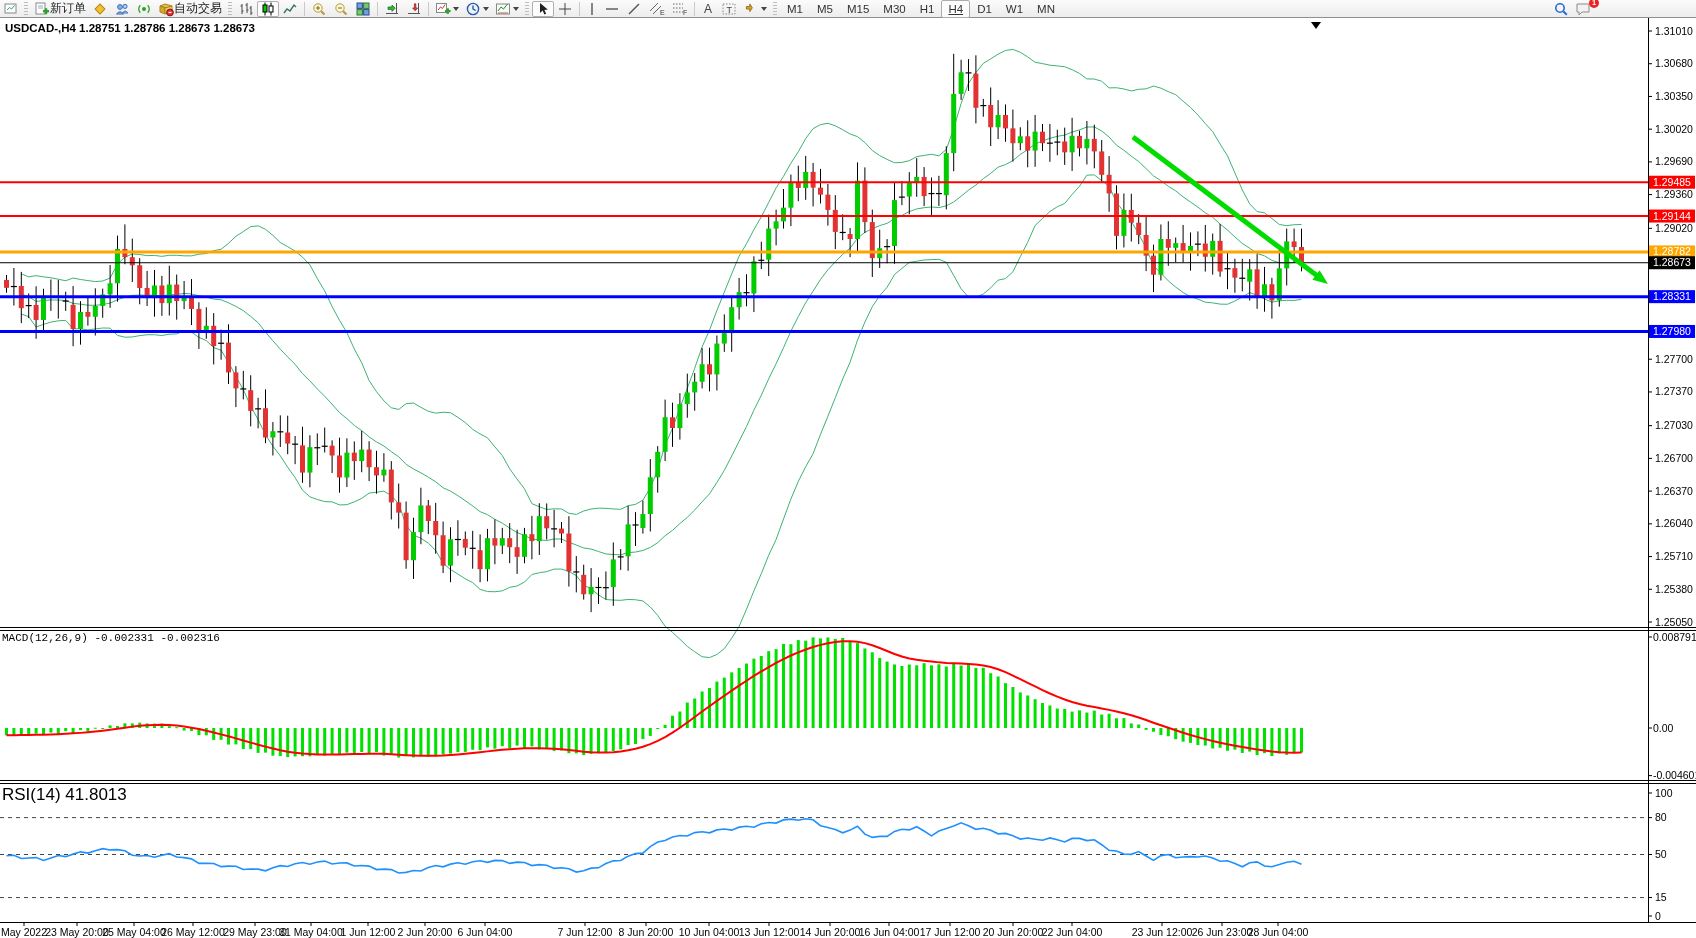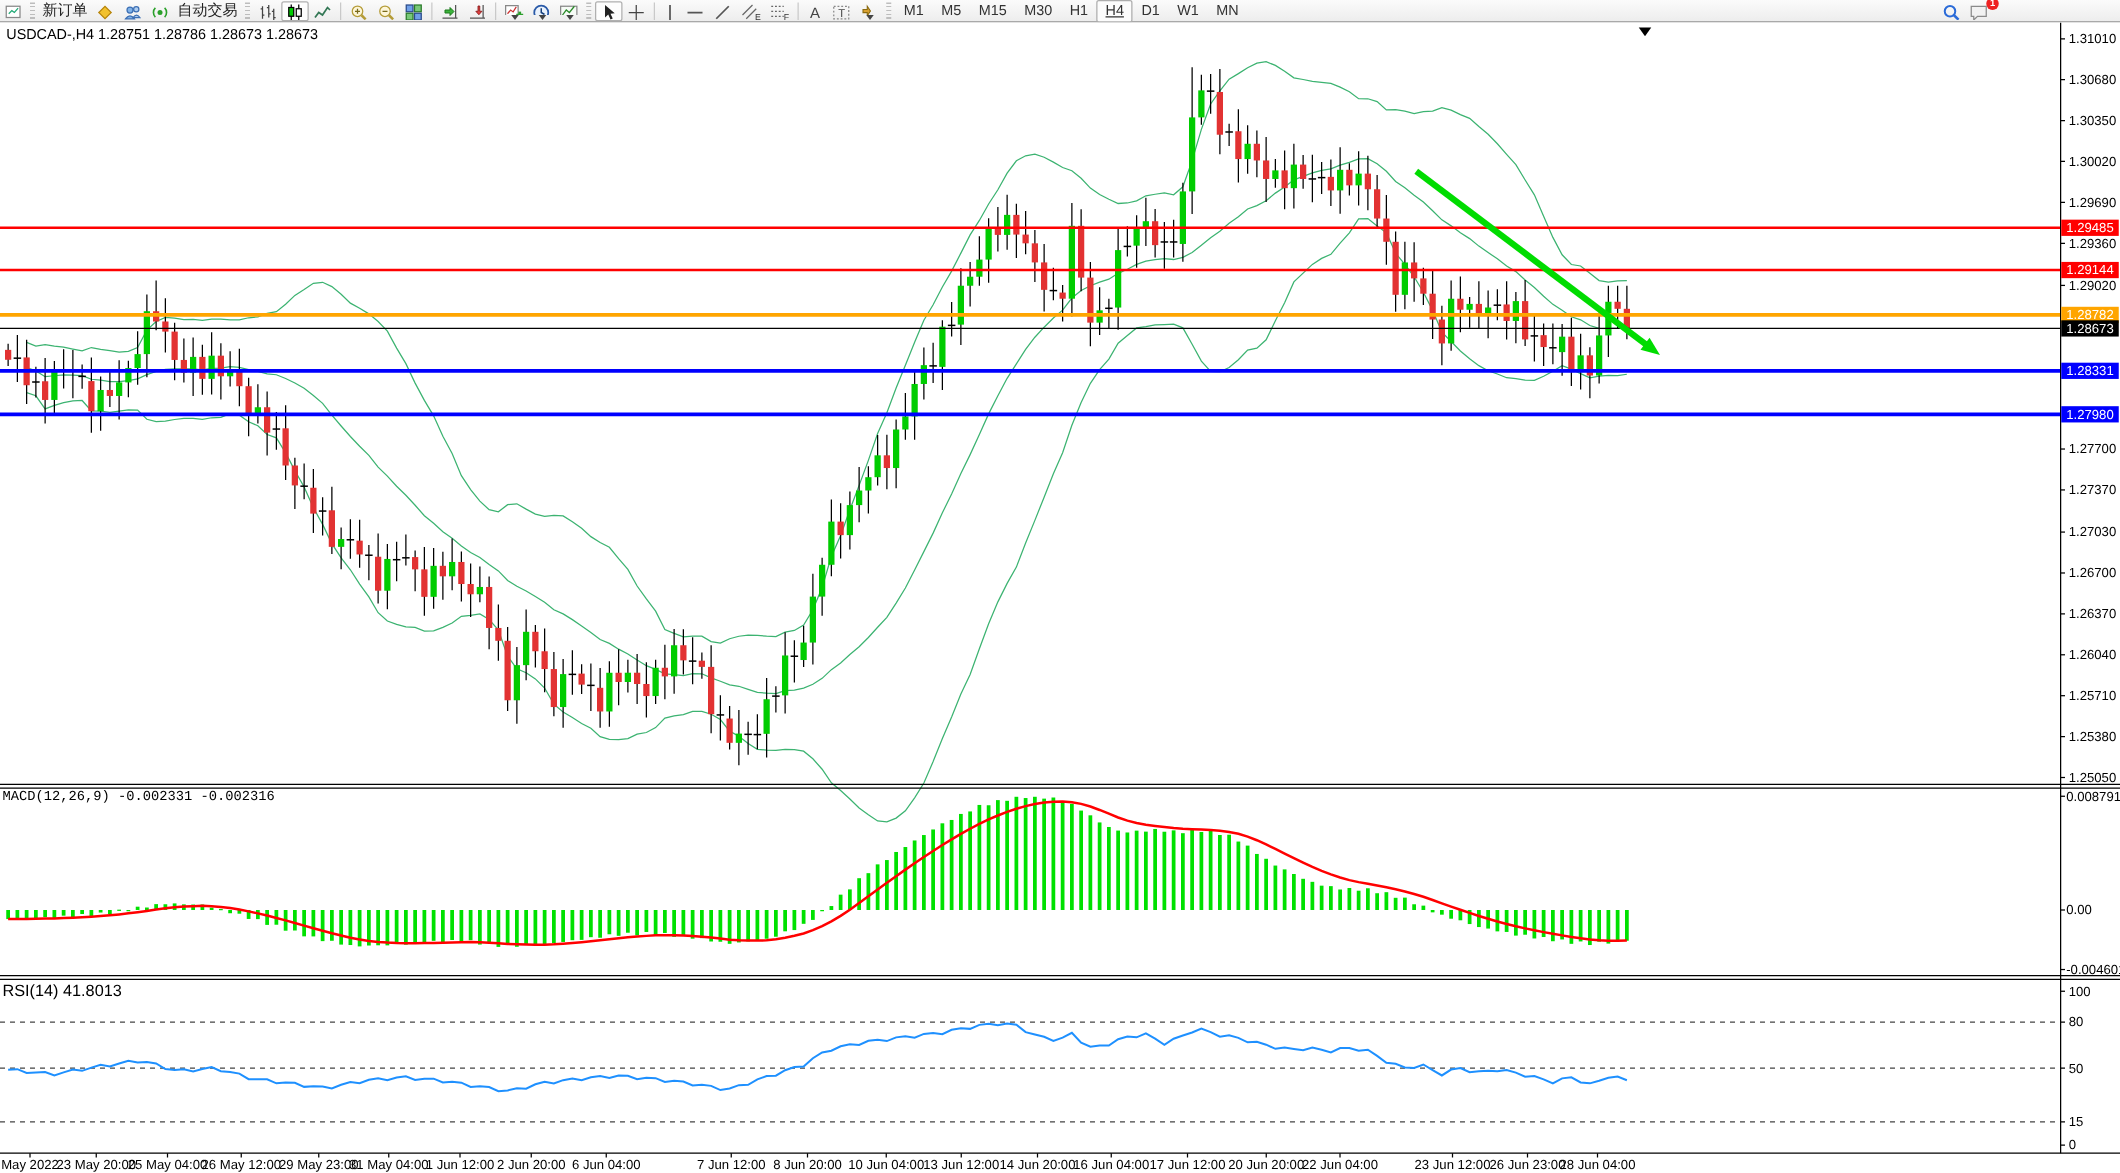--- a/index.html
+++ b/index.html
@@ -1,34 +1,34 @@
 <!DOCTYPE html>
 <html><head>
 <meta charset="utf-8">
 <style>
   html,body{margin:0;padding:0;background:#fff;}
   body{width:1696px;height:938px;overflow:hidden;font-family:"Liberation Sans",sans-serif;}
   #toolbar{height:18px;display:flex;align-items:center;background:linear-gradient(#fbfbfb,#ededed);border-bottom:1px solid #8f8f8f;font-size:12px;color:#222;padding:0 1px;box-sizing:border-box;}
-  .tbtn{height:16px;min-width:18px;display:flex;align-items:center;justify-content:center;padding:0 2px;box-sizing:border-box;border:1px solid transparent;border-radius:2px;cursor:default;background:transparent;font-family:"Liberation Sans",sans-serif;font-size:12px;color:#222;flex-direction:column;}
+  .tbtn{height:16px;min-width:18px;display:flex;align-items:center;padding:0 2px;box-sizing:border-box;border:1px solid transparent;border-radius:2px;cursor:default;background:transparent;font-family:"Liberation Sans",sans-serif;font-size:12px;color:#222;}
   .tbtn.pressed{background:#fdfdfd;border:1px solid #b0b0b0;}
   .tbtn svg{display:block;}
   .grip{width:4px;height:14px;margin:0 3px;background:repeating-linear-gradient(to bottom,#bdbdbd 0 1px,transparent 1px 3px);}
   .sep{width:1px;height:14px;background:#c9c9c9;margin:0 3px;}
   .caret{width:0;height:0;border-left:3px solid transparent;border-right:3px solid transparent;border-top:4px solid #444;margin-left:2px;}
   .tfbtn{height:16px;padding:0 6px;display:inline-flex;align-items:center;border:1px solid transparent;border-radius:2px;font-size:11.5px;color:#333;}
   .tfbtn.pressed{background:#fcfcfc;border:1px solid #adadad;text-decoration:underline;}
   #tf-group{display:flex;align-items:center;}
   .push{margin-left:auto;}
   .rpad{width:100px;}
   #chart-wrap{position:relative;width:1696px;height:920px;background:#fff;}
   #chart-svg{position:absolute;left:0;top:0;}
   .ovl{position:absolute;white-space:nowrap;color:#000;}
-  #chart-title{left:5px;top:4px;font-size:11.5px;font-weight:normal;}
+  #chart-title{left:5px;top:4px;font-size:11.5px;font-weight:bold;}
   #macd-label{left:2px;top:614px;font-size:11px;font-family:Liberation Mono, monospace;}
-  #rsi-label{left:2px;top:767px;font-size:13px;}
+  #rsi-label{left:2px;top:767px;font-size:17px;}
   .badge1{position:absolute;top:-4px;right:-5px;width:10px;height:10px;border-radius:50%;background:#e22;color:#fff;font-size:7.5px;line-height:10px;text-align:center;font-weight:bold;}
 </style>
 </head>
 <body>
 
 <div id="toolbar">
   <span class="tbtn">
       <svg width="14" height="16">
         <rect x="1" y="3" width="11" height="9" fill="#fff" stroke="#888"></rect>
         <path d="M3 9 l2.5-2.5 2 1.5 3-3.5" stroke="#2a7" fill="none"></path>

